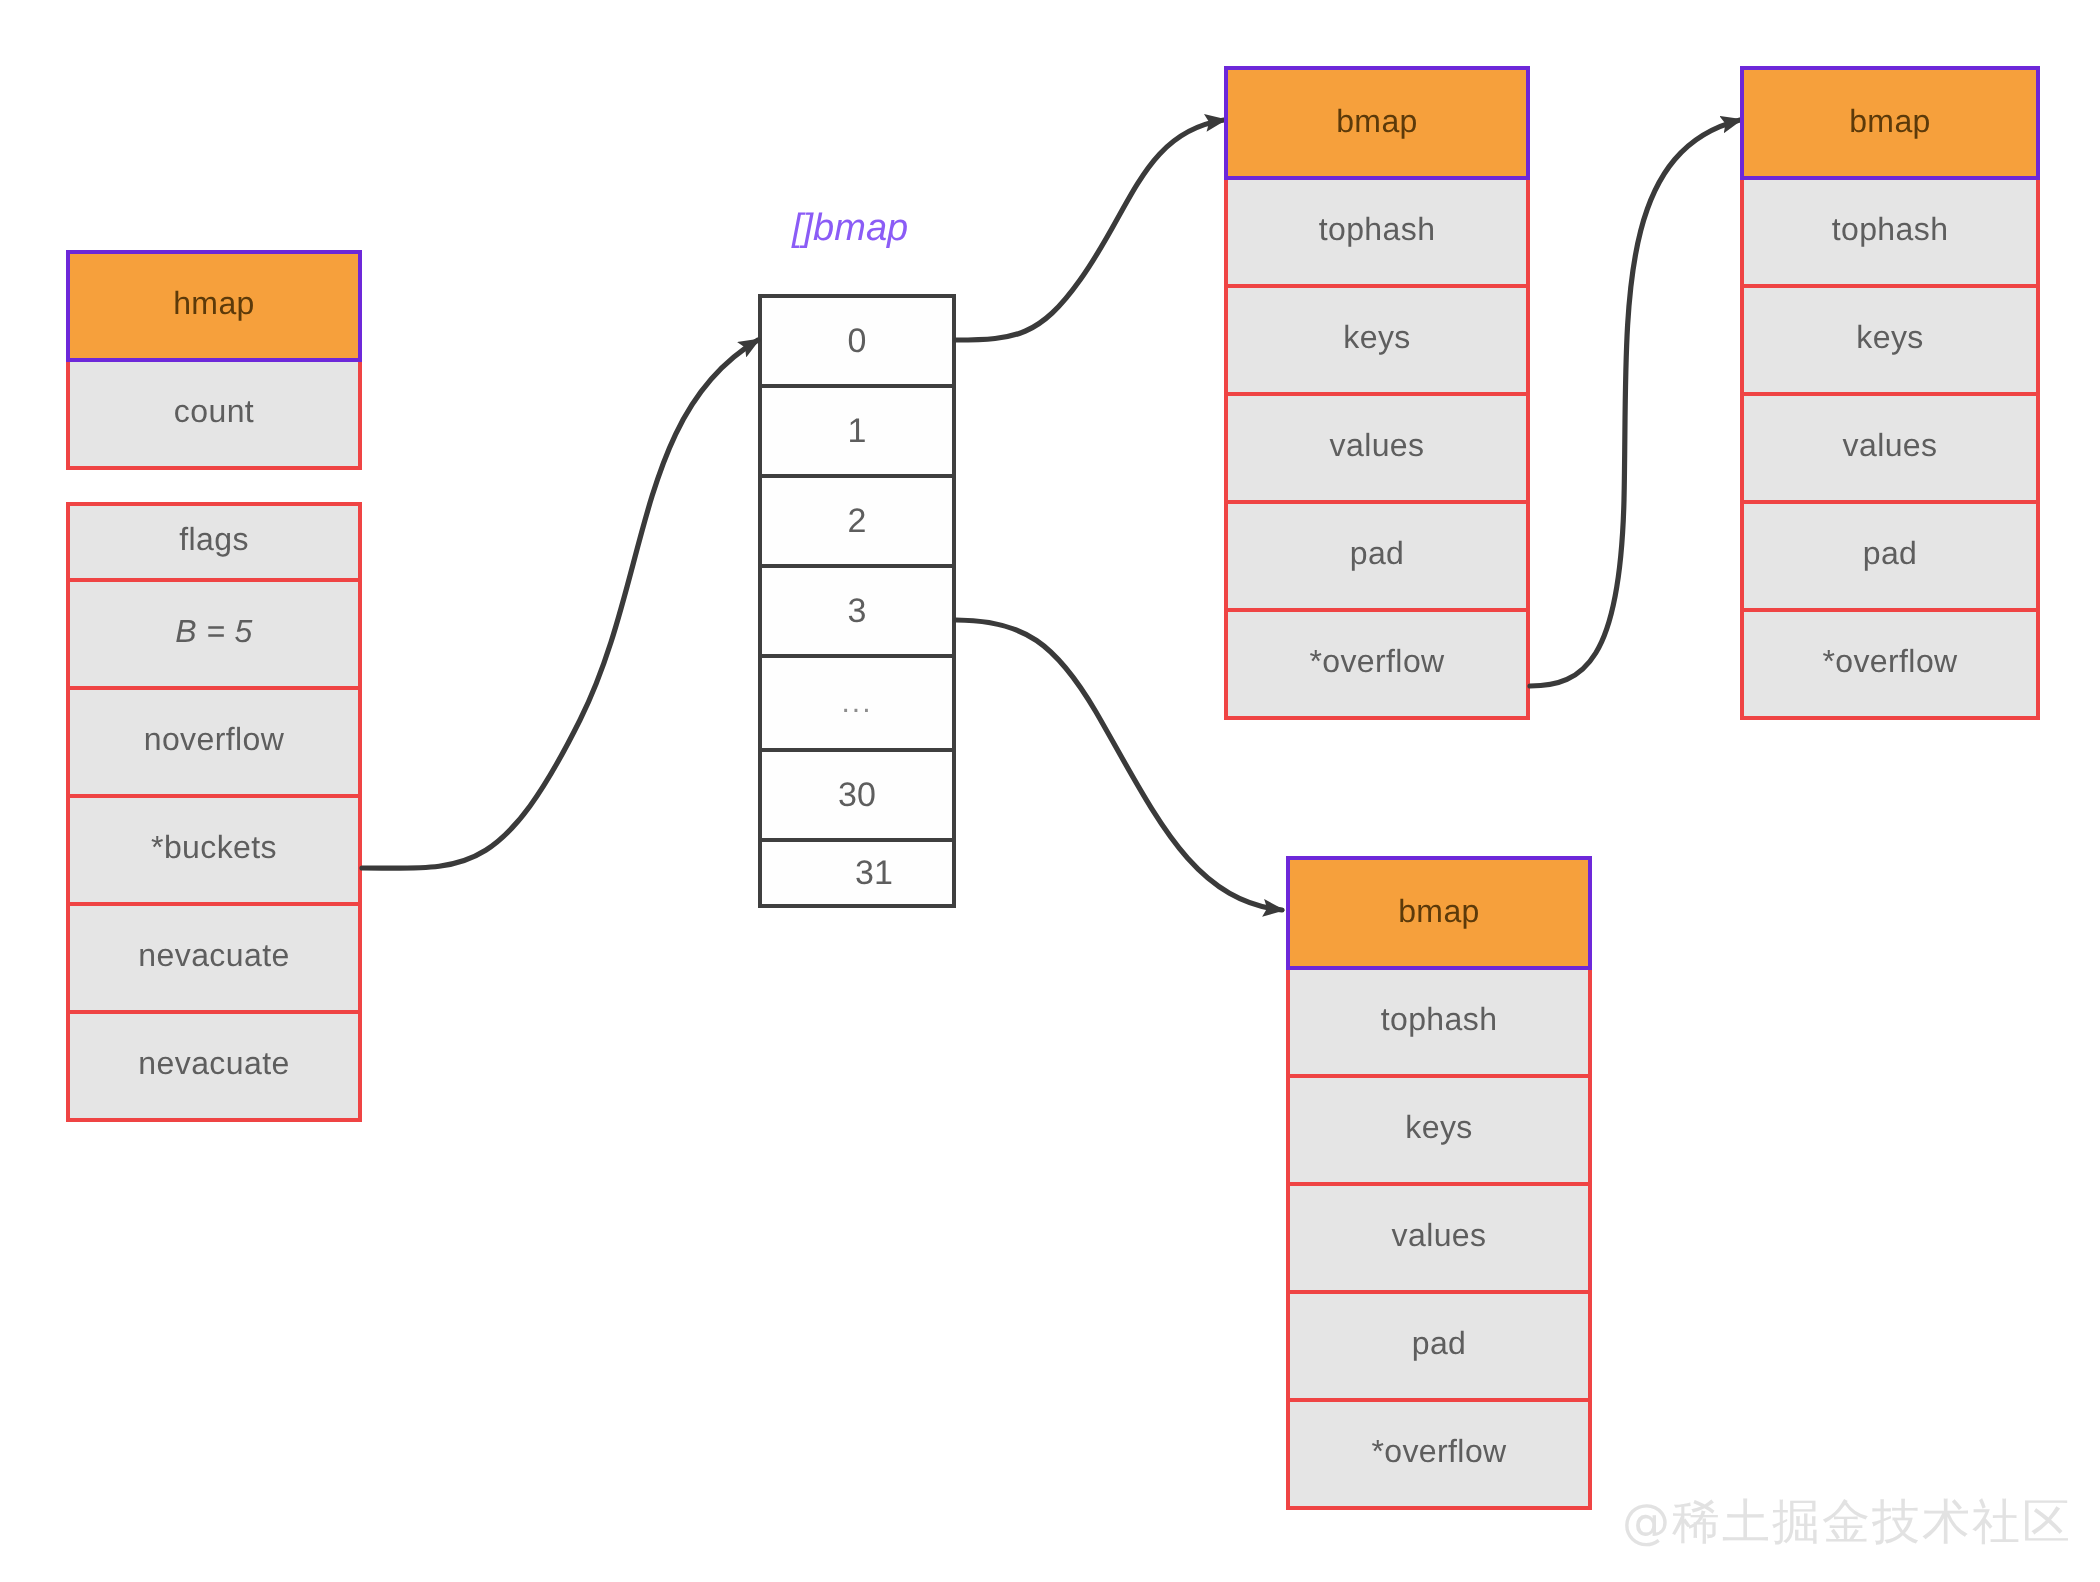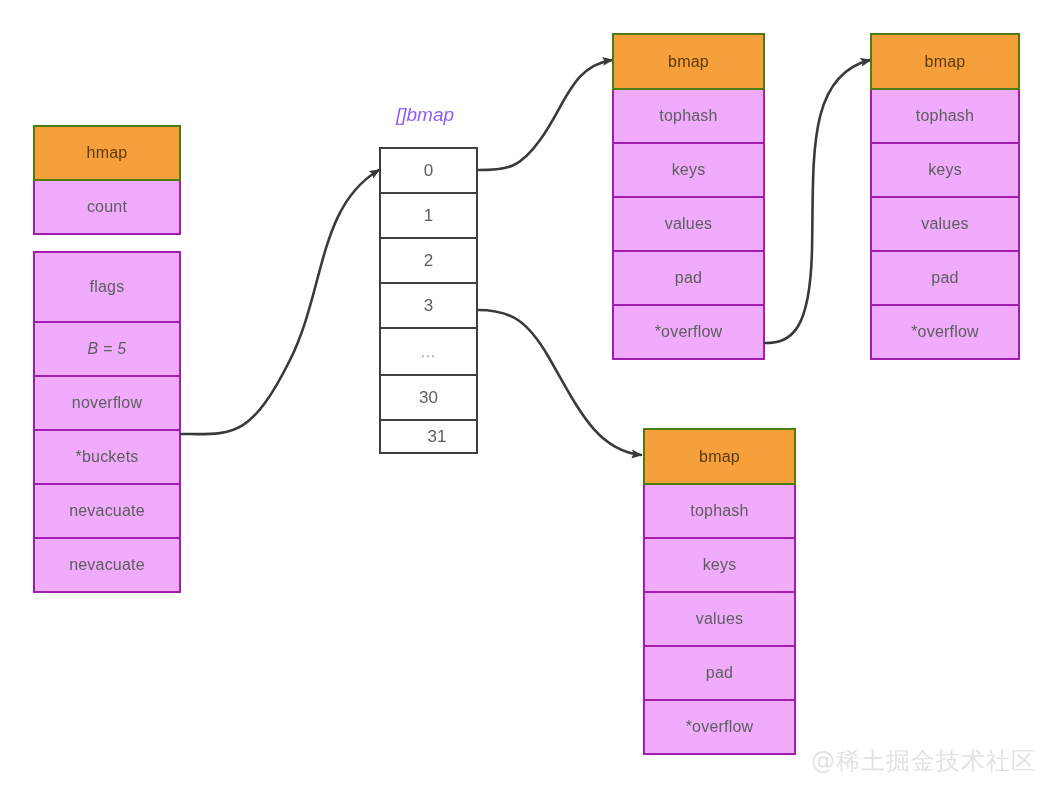--- a/index.html
+++ b/index.html
@@ -16,34 +16,34 @@
     font-family: "Liberation Sans", "DejaVu Sans", sans-serif;
     overflow: hidden;
   }
   
   .struct {
     position: absolute;
     box-sizing: border-box;
   }
   .cell {
     box-sizing: border-box;
-    border: 2px solid #a21caf;
-    background: #f0abfc;
+    border: 2px solid #ef4444;
+    background: #e5e5e5;
     display: flex;
     align-items: center;
     justify-content: center;
     color: #5e5e5e;
     font-size: 16px;
     letter-spacing: 0.2px;
     margin-top: -2px;
   }
   .cell:first-child { margin-top: 0; }
   .cell.header {
     background: #f6a03c;
-    border: 2px solid #4d7c0f;
+    border: 2px solid #6d28d9;
     color: #5c3a0a;
     position: relative;
     z-index: 3;
   }
   
   .arr-cell {
     box-sizing: border-box;
     border: 2px solid #3f3f3f;
     background: #fefefe;
     display: flex;
@@ -103,21 +103,21 @@
     <path d="M478,170 C508,170 520,168 540,140 C566,104 572,66 612,60" fill="none" stroke="#3a3a3a" stroke-width="2.6" stroke-linecap="round" marker-end="url(#ah)"></path>
 
     <path d="M478,310 C512,310 528,322 548,356 C578,408 596,450 641,455" fill="none" stroke="#3a3a3a" stroke-width="2.6" stroke-linecap="round" marker-end="url(#ah)"></path>
 
     <path d="M765,343 C792,343 810,330 812,250 C814,160 806,76 870,60" fill="none" stroke="#3a3a3a" stroke-width="2.6" stroke-linecap="round" marker-end="url(#ah)"></path>
   </svg>
 
   <div class="struct" style="left:33px; top:125px; width:148px;">
     <div class="cell header" style="height:56px;">hmap</div>
     <div class="cell" style="height:56px;">count</div>
-    <div class="cell" style="height:72px;margin-top:16px;">flags</div>
+    <div class="cell" style="height:40px;margin-top:16px;">flags</div>
     <div class="cell" style="height:56px;font-style:italic;">B = 5</div>
     <div class="cell" style="height:56px;">noverflow</div>
     <div class="cell" style="height:56px;">*buckets</div>
     <div class="cell" style="height:56px;">nevacuate</div>
     <div class="cell" style="height:56px;">nevacuate</div>
   </div>
 
   <div class="arr-label" style="left:396px; top:104px;">[]bmap</div>
 
   <div class="struct" style="left:379px; top:147px; width:99px;">

